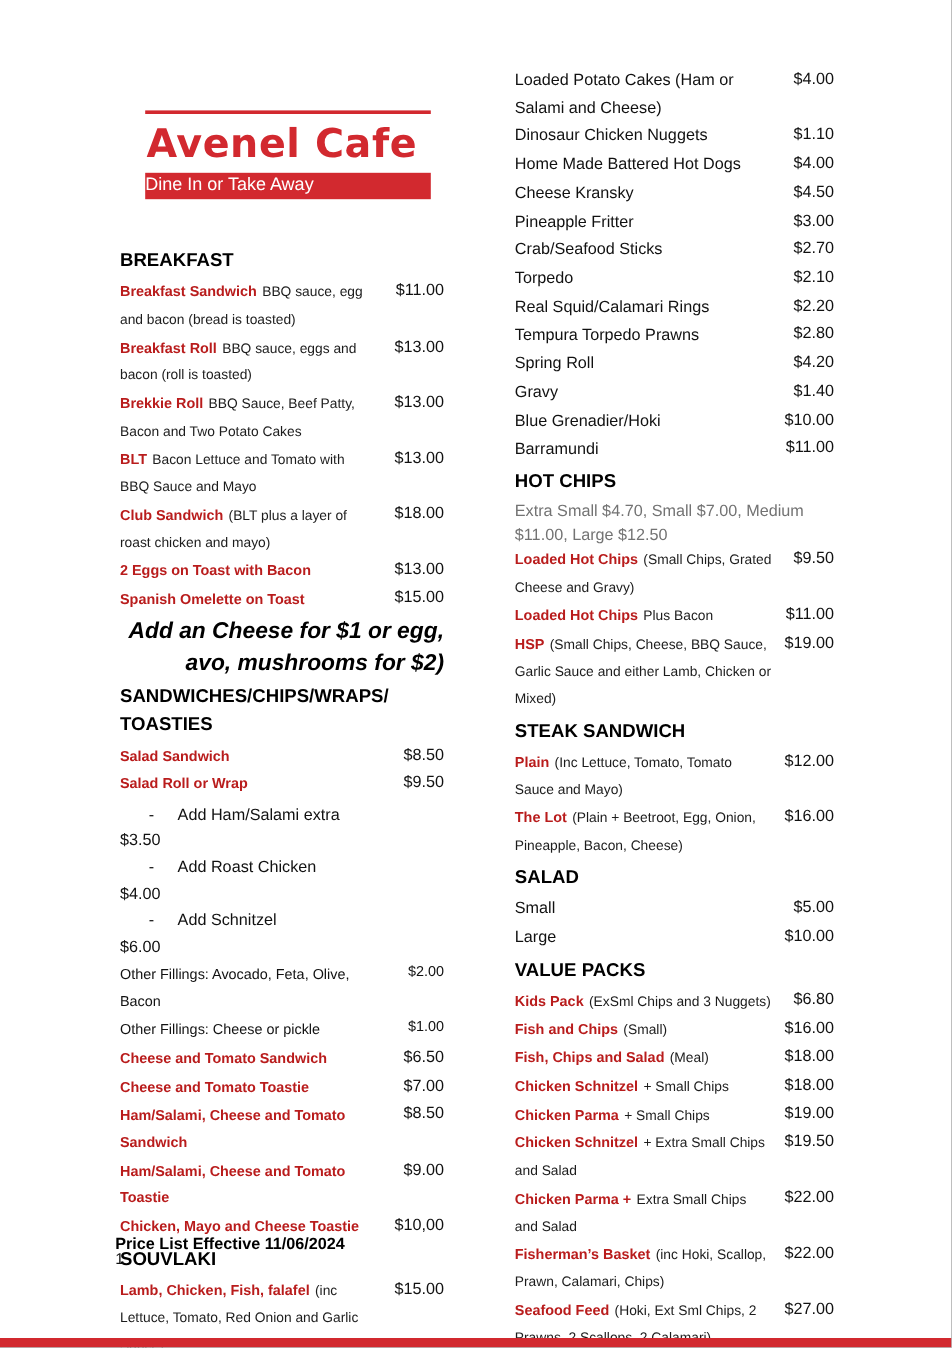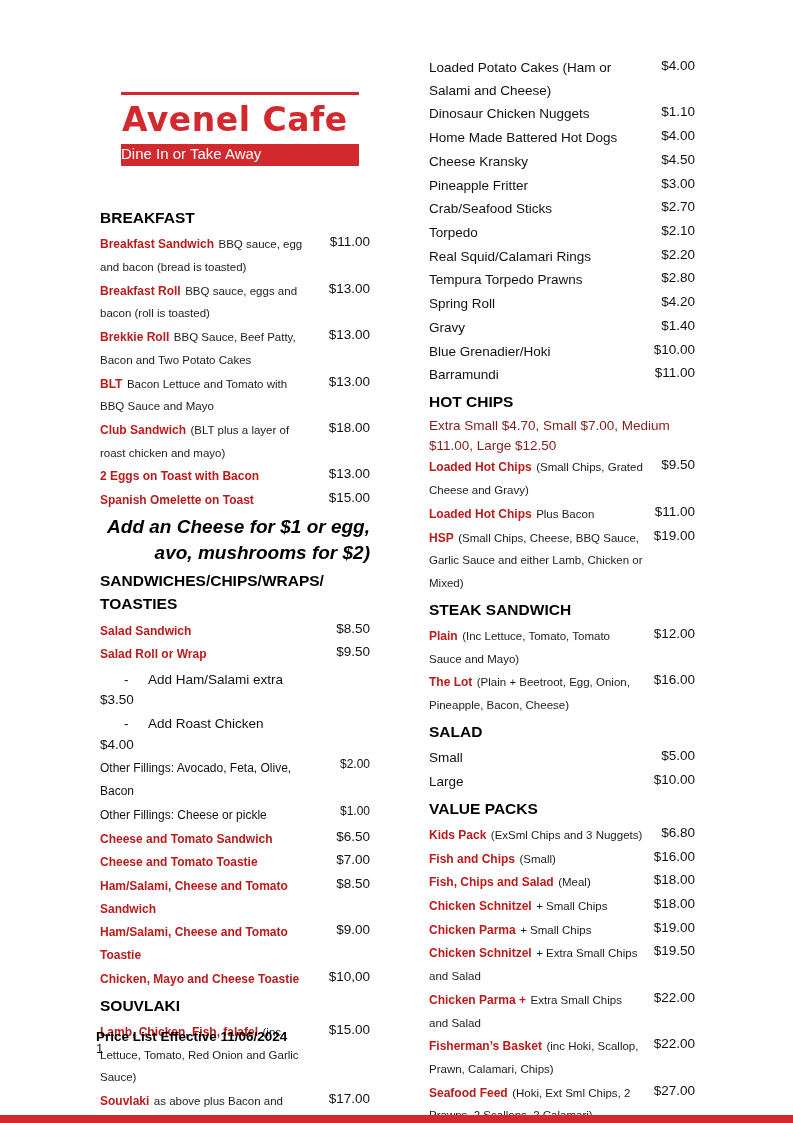--- a/index.html
+++ b/index.html
@@ -40,21 +40,21 @@
   .plain { font-size:13.5px; color:#111; }
   .item.small .plain { font-size:12px; }
   .item.small .item-price { font-size:12px; }
   .item.indent { margin:2.5px 0;flex-direction:column; }
   .item.indent .item-left { padding-left:24px; }
   .dash { display:inline-block; width:24px; font-size:13.5px; }
   .note {
     font-weight:bold; font-style:italic; text-align:right;
     font-size:19px; line-height:1.35; margin:3px 0 2px; color:#000;
   }
-  .text-line { font-size:13.5px; line-height:1.45; color:#7f1d1d; }
+  .text-line { font-size:13.5px; line-height:1.45; color:#737373; }
 
   
   .page-num { position:absolute; left:96px; top:1041px; font-size:13px; color:#111; }
   .footer-note { position:absolute; left:96px; top:1029px; font-size:13.5px; font-weight:bold; color:#000; }
   .bottom-bar { position:absolute; left:0; right:0; bottom:0; height:8px; background:var(--accent); }
 </style>
 </head>
 <body>
 
 <div class="page">
@@ -107,20 +107,24 @@
         <div class="item-price">$9.50</div>
       </div>
       <div class="item indent">
         <div class="item-left"><span class="dash">-</span><span class="plain">Add Ham/Salami extra</span></div>
         <div class="item-price">$3.50</div>
       </div>
       <div class="item indent">
         <div class="item-left"><span class="dash">-</span><span class="plain">Add Roast Chicken</span></div>
         <div class="item-price">$4.00</div>
       </div>
+      <div class="item indent">
+        <div class="item-left"><span class="dash">-</span><span class="plain">Add Schnitzel</span></div>
+        <div class="item-price">$6.00</div>
+      </div>
       <div class="item small">
         <div class="item-left"><span class="plain">Other Fillings: Avocado, Feta, Olive, Bacon</span></div>
         <div class="item-price">$2.00</div>
       </div>
       <div class="item small">
         <div class="item-left"><span class="plain">Other Fillings: Cheese or pickle</span></div>
         <div class="item-price">$1.00</div>
       </div>
       <div class="item">
         <div class="item-left"><span class="name">Cheese and Tomato Sandwich</span></div>

